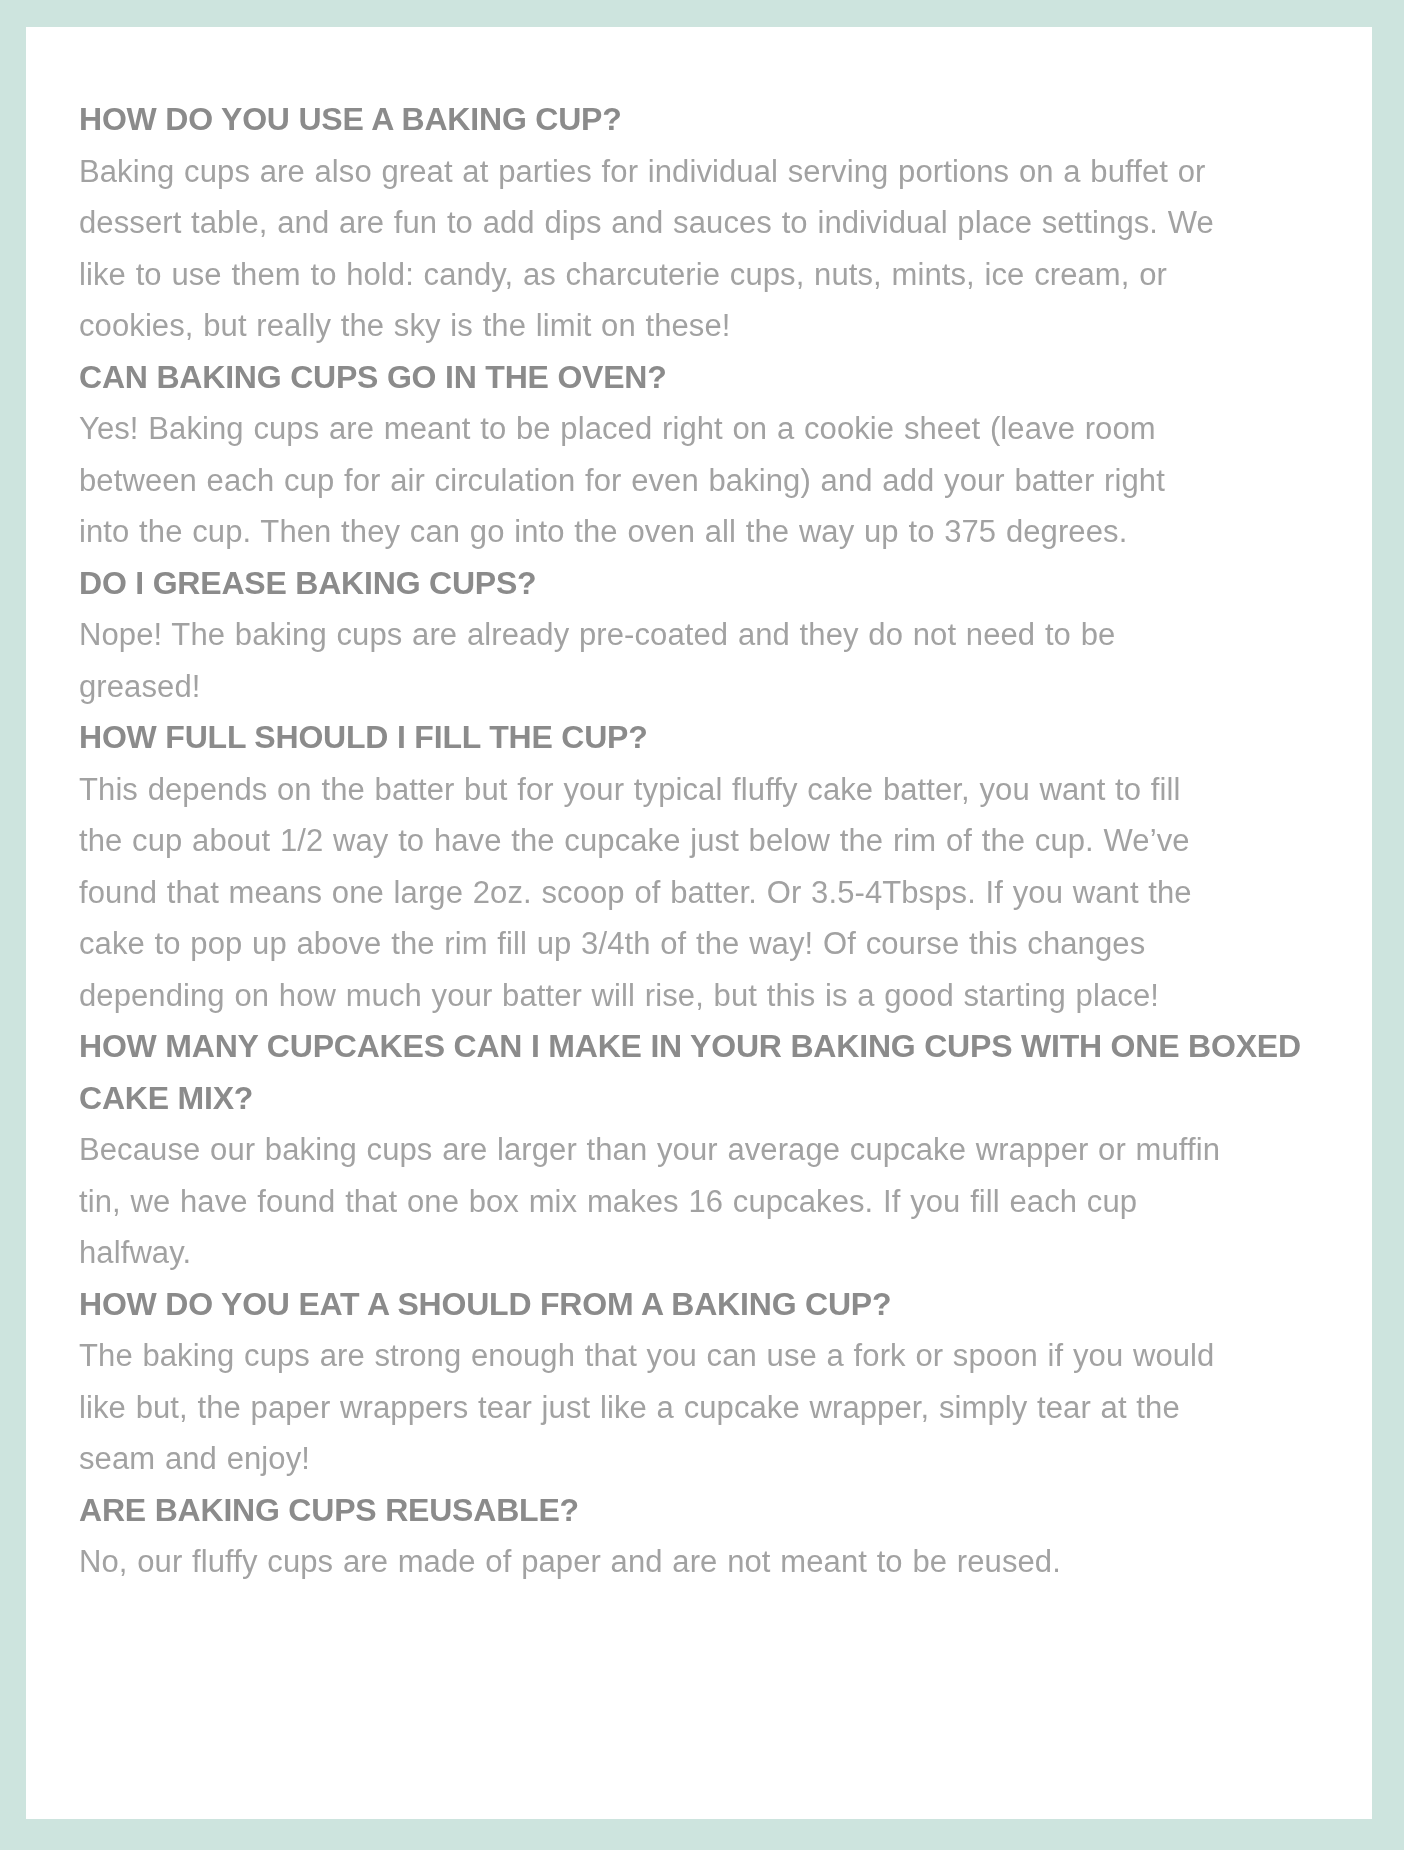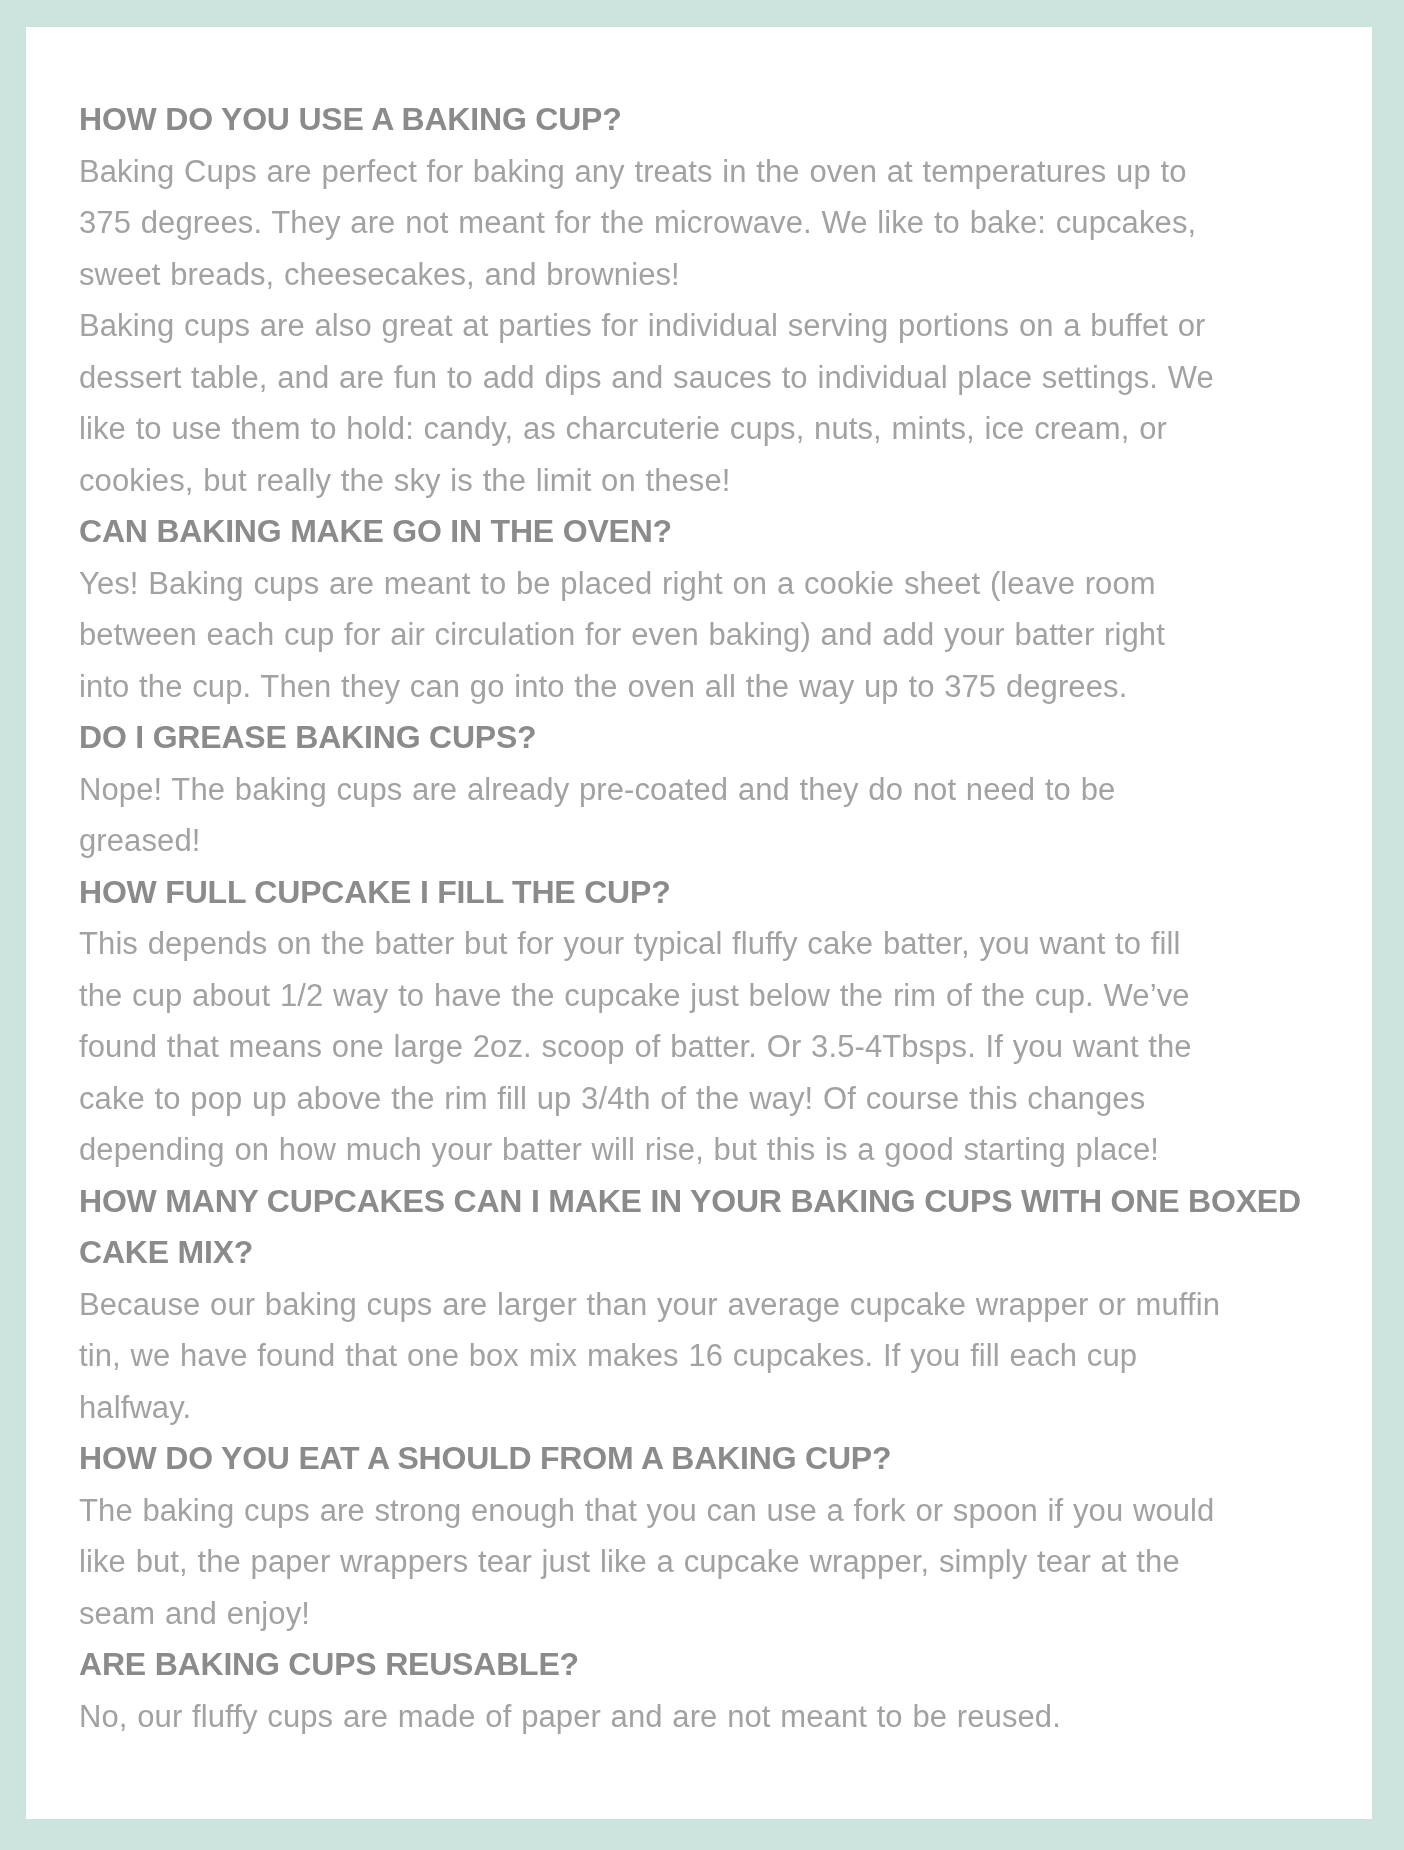--- a/index.html
+++ b/index.html
@@ -49,49 +49,46 @@
 </style>
 </head>
 <body>
 
 <div class="frame">
   <main class="paper">
     <section class="content">
   <div class="faq-section">
     <h2 class="faq-question">HOW DO YOU USE A BAKING CUP?</h2>
     <div class="faq-answer">
-            <p class="answer-para">Baking Cups are perfect for baking any treats in the oven at temperatures up to
-375 degrees. They are not meant for the microwave. We like to bake: cupcakes,
-sweet breads, cheesecakes, and brownies!</p>
             <p class="answer-para">Baking cups are also great at parties for individual serving portions on a buffet or
 dessert table, and are fun to add dips and sauces to individual place settings. We
 like to use them to hold: candy, as charcuterie cups, nuts, mints, ice cream, or
 cookies, but really the sky is the limit on these!</p>
           </div>
   </div>
 
   <div class="faq-section">
-    <h2 class="faq-question">CAN BAKING MAKE GO IN THE OVEN?</h2>
+    <h2 class="faq-question">CAN BAKING CUPS GO IN THE OVEN?</h2>
     <div class="faq-answer">
             <p class="answer-para">Yes! Baking cups are meant to be placed right on a cookie sheet (leave room
 between each cup for air circulation for even baking) and add your batter right
 into the cup. Then they can go into the oven all the way up to 375 degrees.</p>
           </div>
   </div>
 
   <div class="faq-section">
     <h2 class="faq-question">DO I GREASE BAKING CUPS?</h2>
     <div class="faq-answer">
             <p class="answer-para">Nope! The baking cups are already pre-coated and they do not need to be
 greased!</p>
           </div>
   </div>
 
   <div class="faq-section">
-    <h2 class="faq-question">HOW FULL CUPCAKE I FILL THE CUP?</h2>
+    <h2 class="faq-question">HOW FULL SHOULD I FILL THE CUP?</h2>
     <div class="faq-answer">
             <p class="answer-para">This depends on the batter but for your typical fluffy cake batter, you want to fill
 the cup about 1/2 way to have the cupcake just below the rim of the cup. We’ve
 found that means one large 2oz. scoop of batter. Or 3.5-4Tbsps. If you want the
 cake to pop up above the rim fill up 3/4th of the way! Of course this changes
 depending on how much your batter will rise, but this is a good starting place!</p>
           </div>
   </div>
 
   <div class="faq-section">

